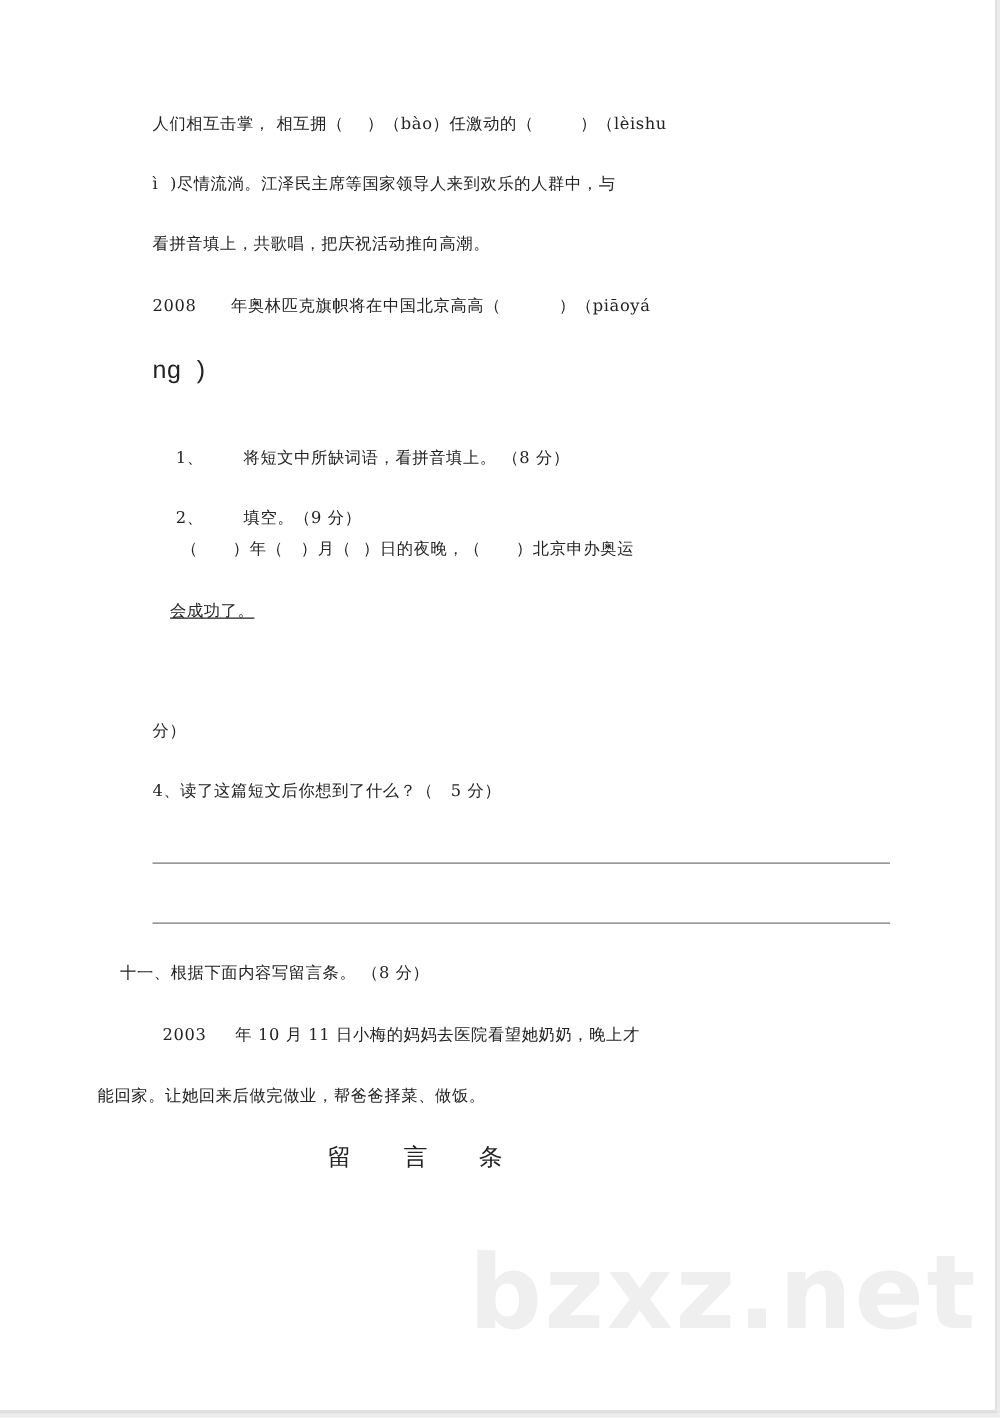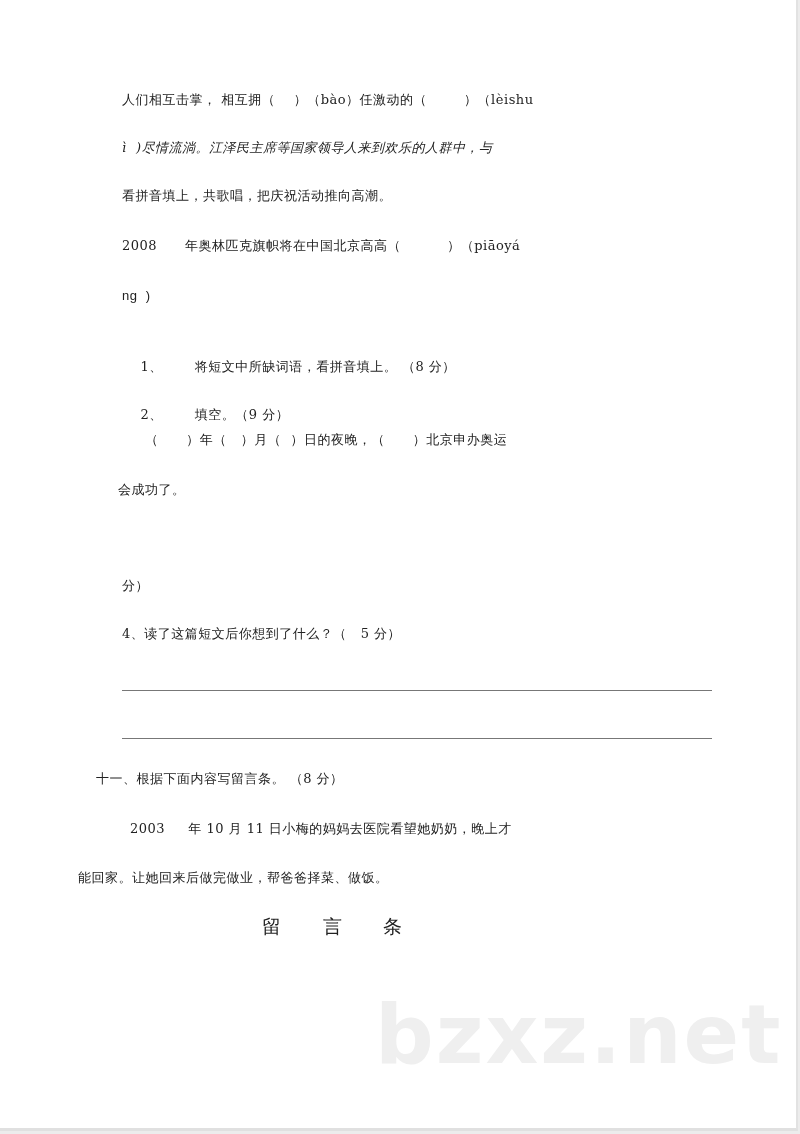--- a/index.html
+++ b/index.html
@@ -23,34 +23,34 @@
     position: absolute; left: 375px; top: 990px; font-family: "DejaVu Sans", sans-serif;
     font-weight: bold; font-size: 82px; color: #efefef; letter-spacing: 2px; line-height: 90px;
   }
 </style>
 </head>
 <body>
 
 <div class="page">
 
   <div class="line" style="left:122px; top:88px;">人们相互击掌， 相互拥（    ）（bào）任激动的（        ）（lèishu</div>
-  <div class="line" style="left:122px; top:136px;font-style:italic;">ì  )尽情流淌。江泽民主席等国家领导人来到欢乐的人群中，与</div>
+  <div class="line" style="left:122px; top:136px;">ì  )尽情流淌。江泽民主席等国家领导人来到欢乐的人群中，与</div>
   <div class="line" style="left:122px; top:184px;">看拼音填上，共歌唱，把庆祝活动推向高潮。</div>
   <div class="line" style="left:122px; top:234px;">2008      年奥林匹克旗帜将在中国北京高高（          ）（piāoyá</div>
-  <div class="line sans" style="left:122px; top:284px; font-size:13px;">ng  )</div>
+  <div class="line sans" style="left:122px; top:284px; font-size:20px;">ng  )</div>
 
   <div class="line" style="left:122px; top:331px;">
     <span>1、</span><span style="display:inline-block;width:32px;"></span><span>将短文中所缺词语，看拼音填上。 （8 分）</span>
   </div>
   <div class="line" style="left:122px; top:379px;">
     <span>2、</span><span style="display:inline-block;width:32px;"></span><span>填空。（9 分）</span>
   </div>
 
   <div class="line" style="left:145px; top:428px;text-align:center;">（      ）年（   ）月（  ）日的夜晚，（      ）北京申办奥运</div>
-  <div class="line" style="left:118px; top:478px;">会成功了。</div>
+  <div class="line" style="left:136px; top:478px;text-decoration:underline;">会成功了。</div>
 
   <div class="line" style="left:122px; top:574px;">分）</div>
 
   <div class="line" style="left:122px; top:622px;">4、读了这篇短文后你想到了什么？（   5 分）</div>
 
   <div class="rule" style="top:690px;"></div>
   <div class="rule" style="top:738px;"></div>
 
   <div class="line" style="left:96px; top:767px;">十一、根据下面内容写留言条。 （8 分）</div>
   <div class="line" style="left:130px; top:817px;">2003     年 10 月 11 日小梅的妈妈去医院看望她奶奶，晚上才</div>

